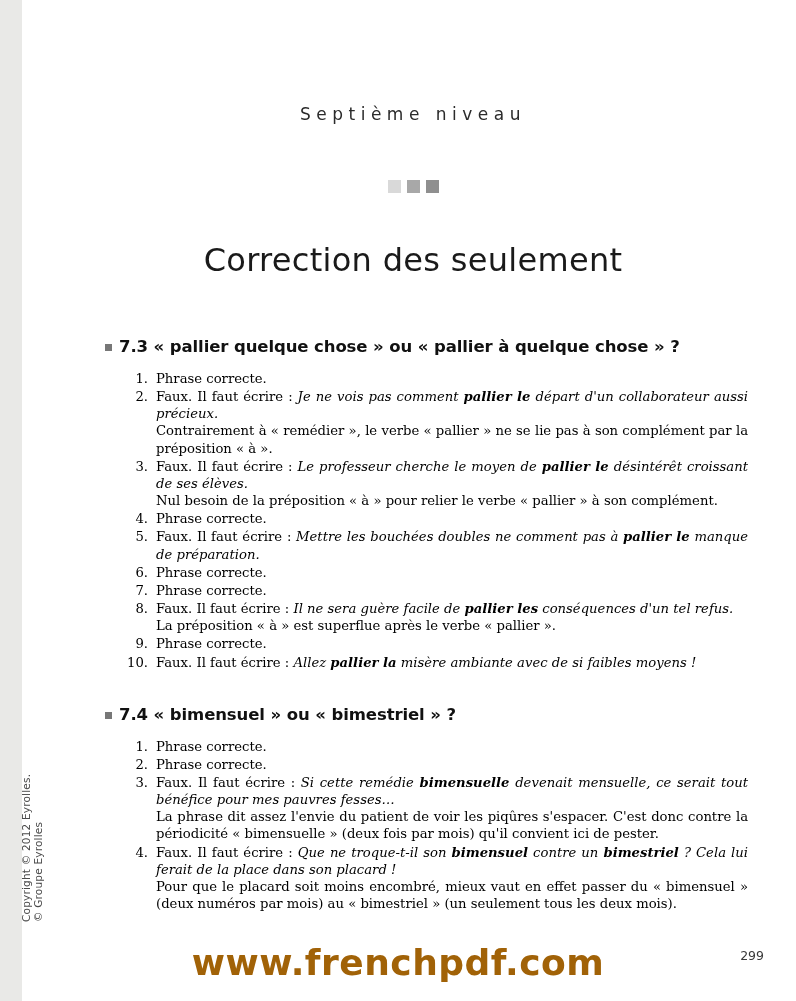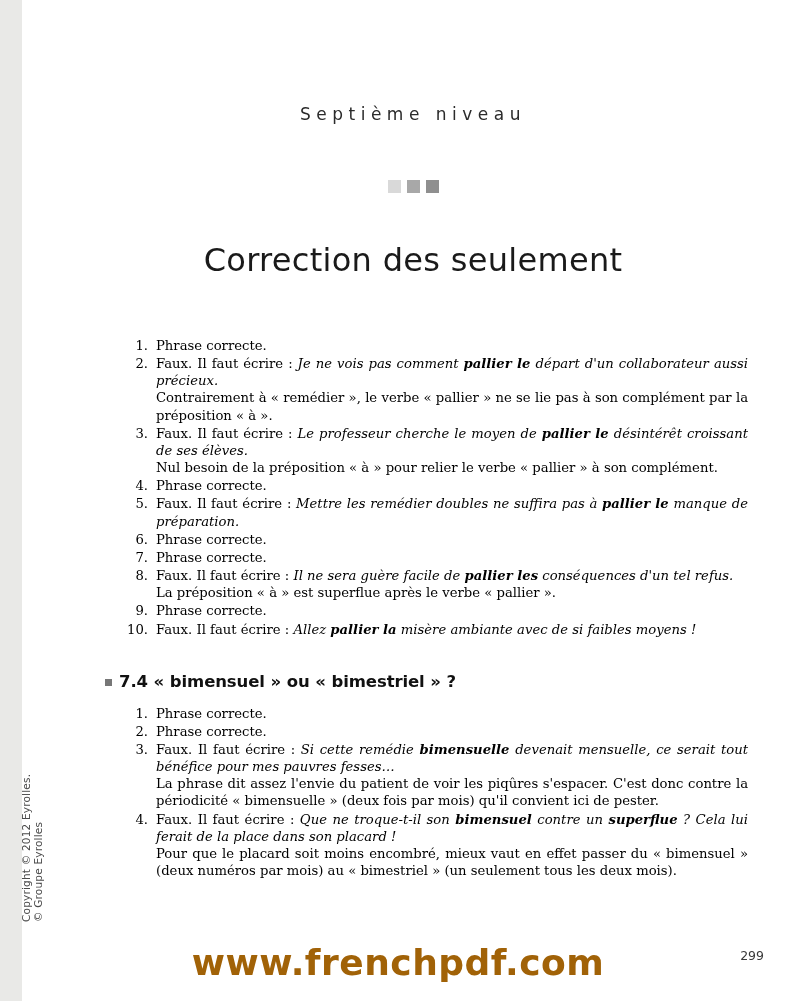--- a/index.html
+++ b/index.html
@@ -169,20 +169,24 @@
 
     <div class="running-head">Septième niveau</div>
 
     <div class="squares">
       <span class="sq1"></span><span class="sq2"></span><span class="sq3"></span>
     </div>
 
     <div class="chapter-title">Correction des seulement</div>
 
     <div class="section">
+      <div class="section-head">
+        <span class="bullet-sq"></span>
+        <span>7.3 « pallier quelque chose » ou « pallier à quelque chose » ?</span>
+      </div>
       <ol class="items">
         <li>
           <span class="num">1.</span>
           <span>Phrase correcte.</span>
         </li>
         <li>
           <span class="num">2.</span>
           <span>Faux. Il faut écrire : </span><span class="ital">Je ne vois pas comment </span><span class="bi">pallier le</span><span class="ital"> départ d'un collaborateur aussi précieux.</span>
           <span class="note">Contrairement à « remédier », le verbe « pallier » ne se lie pas à son complément par la préposition « à ».</span>
         </li>
@@ -190,21 +194,21 @@
           <span class="num">3.</span>
           <span>Faux. Il faut écrire : </span><span class="ital">Le professeur cherche le moyen de </span><span class="bi">pallier le</span><span class="ital"> désintérêt croissant de ses élèves.</span>
           <span class="note">Nul besoin de la préposition « à » pour relier le verbe « pallier » à son complément.</span>
         </li>
         <li>
           <span class="num">4.</span>
           <span>Phrase correcte.</span>
         </li>
         <li>
           <span class="num">5.</span>
-          <span>Faux. Il faut écrire : </span><span class="ital">Mettre les remédier doubles ne suffira pas à </span><span class="bi">pallier le</span><span class="ital"> manque de préparation.</span>
+          <span>Faux. Il faut écrire : </span><span class="ital">Mettre les bouchées doubles ne comment pas à </span><span class="bi">pallier le</span><span class="ital"> manque de préparation.</span>
         </li>
         <li>
           <span class="num">6.</span>
           <span>Phrase correcte.</span>
         </li>
         <li>
           <span class="num">7.</span>
           <span>Phrase correcte.</span>
         </li>
         <li>
@@ -237,21 +241,21 @@
           <span class="num">2.</span>
           <span>Phrase correcte.</span>
         </li>
         <li>
           <span class="num">3.</span>
           <span>Faux. Il faut écrire : </span><span class="ital">Si cette remédie </span><span class="bi">bimensuelle</span><span class="ital"> devenait mensuelle, ce serait tout bénéfice pour mes pauvres fesses…</span>
           <span class="note">La phrase dit assez l'envie du patient de voir les piqûres s'espacer. C'est donc contre la périodicité « bimensuelle » (deux fois par mois) qu'il convient ici de pester.</span>
         </li>
         <li>
           <span class="num">4.</span>
-          <span>Faux. Il faut écrire : </span><span class="ital">Que ne troque-t-il son </span><span class="bi">bimensuel</span><span class="ital"> contre un </span><span class="bi">superflue</span><span class="ital"> ? Cela lui ferait de la place dans son placard !</span>
+          <span>Faux. Il faut écrire : </span><span class="ital">Que ne troque-t-il son </span><span class="bi">bimensuel</span><span class="ital"> contre un </span><span class="bi">bimestriel</span><span class="ital"> ? Cela lui ferait de la place dans son placard !</span>
           <span class="note">Pour que le placard soit moins encombré, mieux vaut en effet passer du « bimensuel » (deux numéros par mois) au « bimestriel » (un seulement tous les deux mois).</span>
         </li>
       </ol>
     </div>
 
   </div>
 
   <div class="page-number">299</div>
   <div class="watermark">www.frenchpdf.com</div>
 

